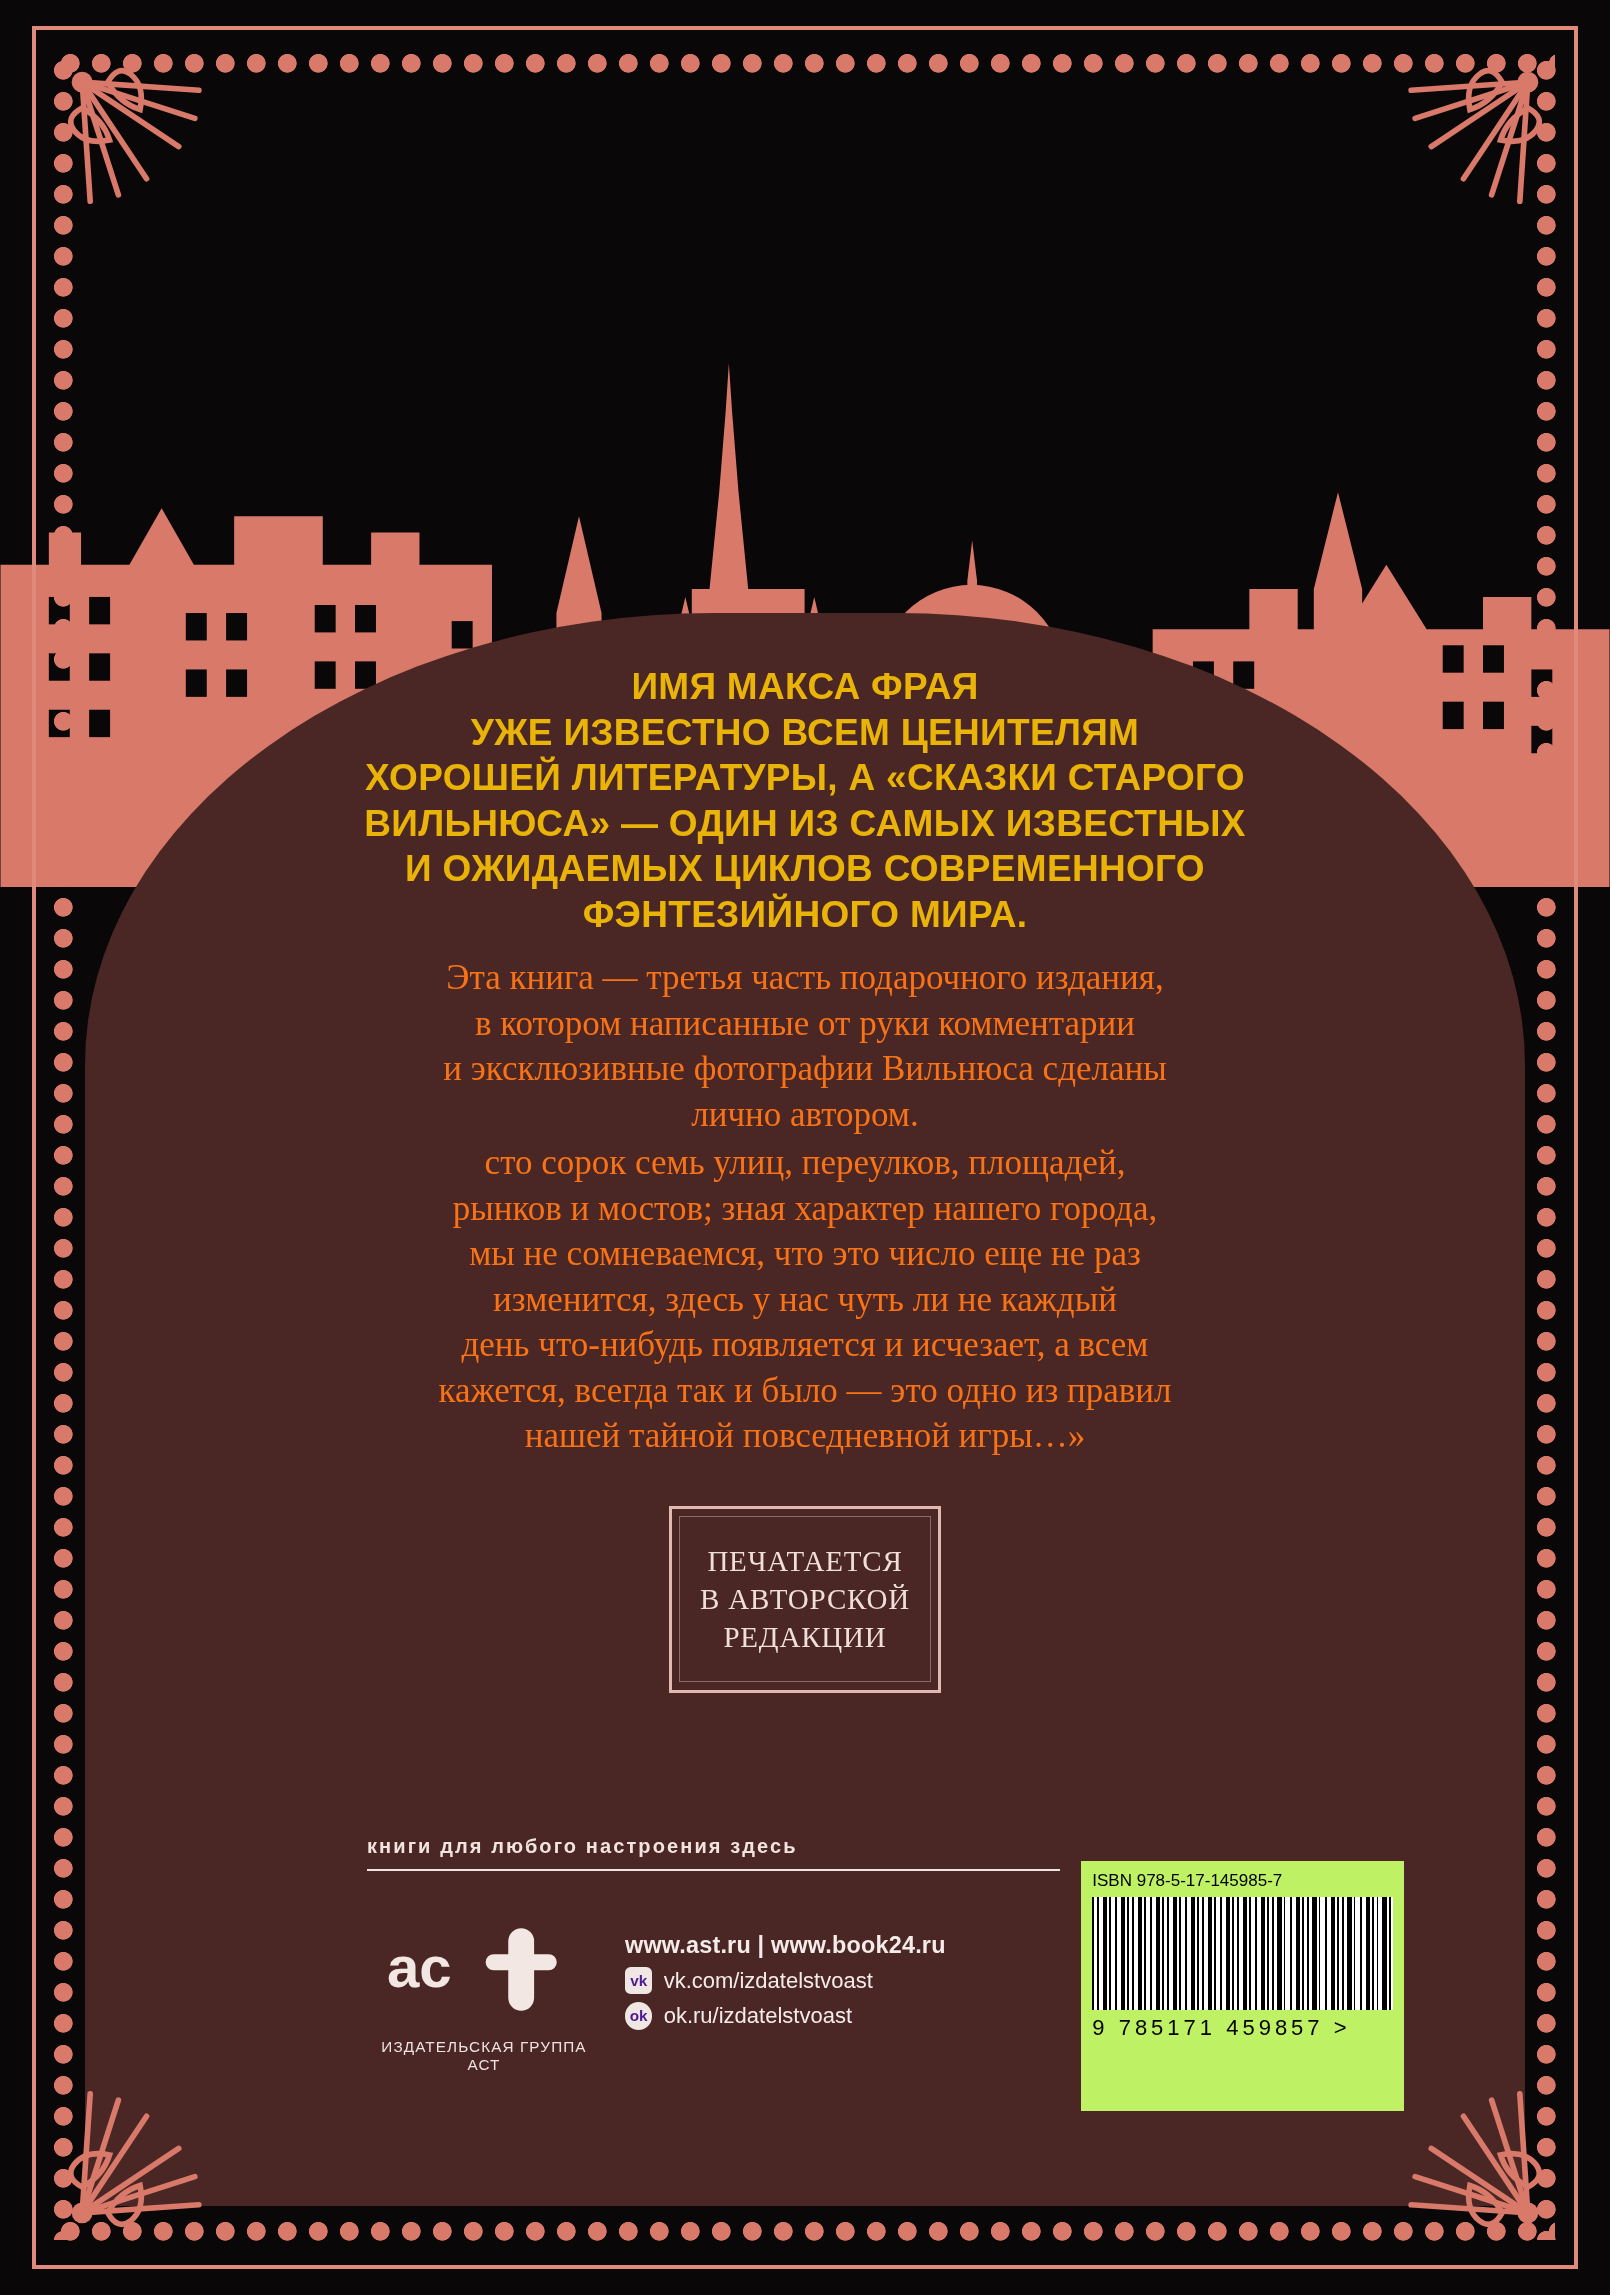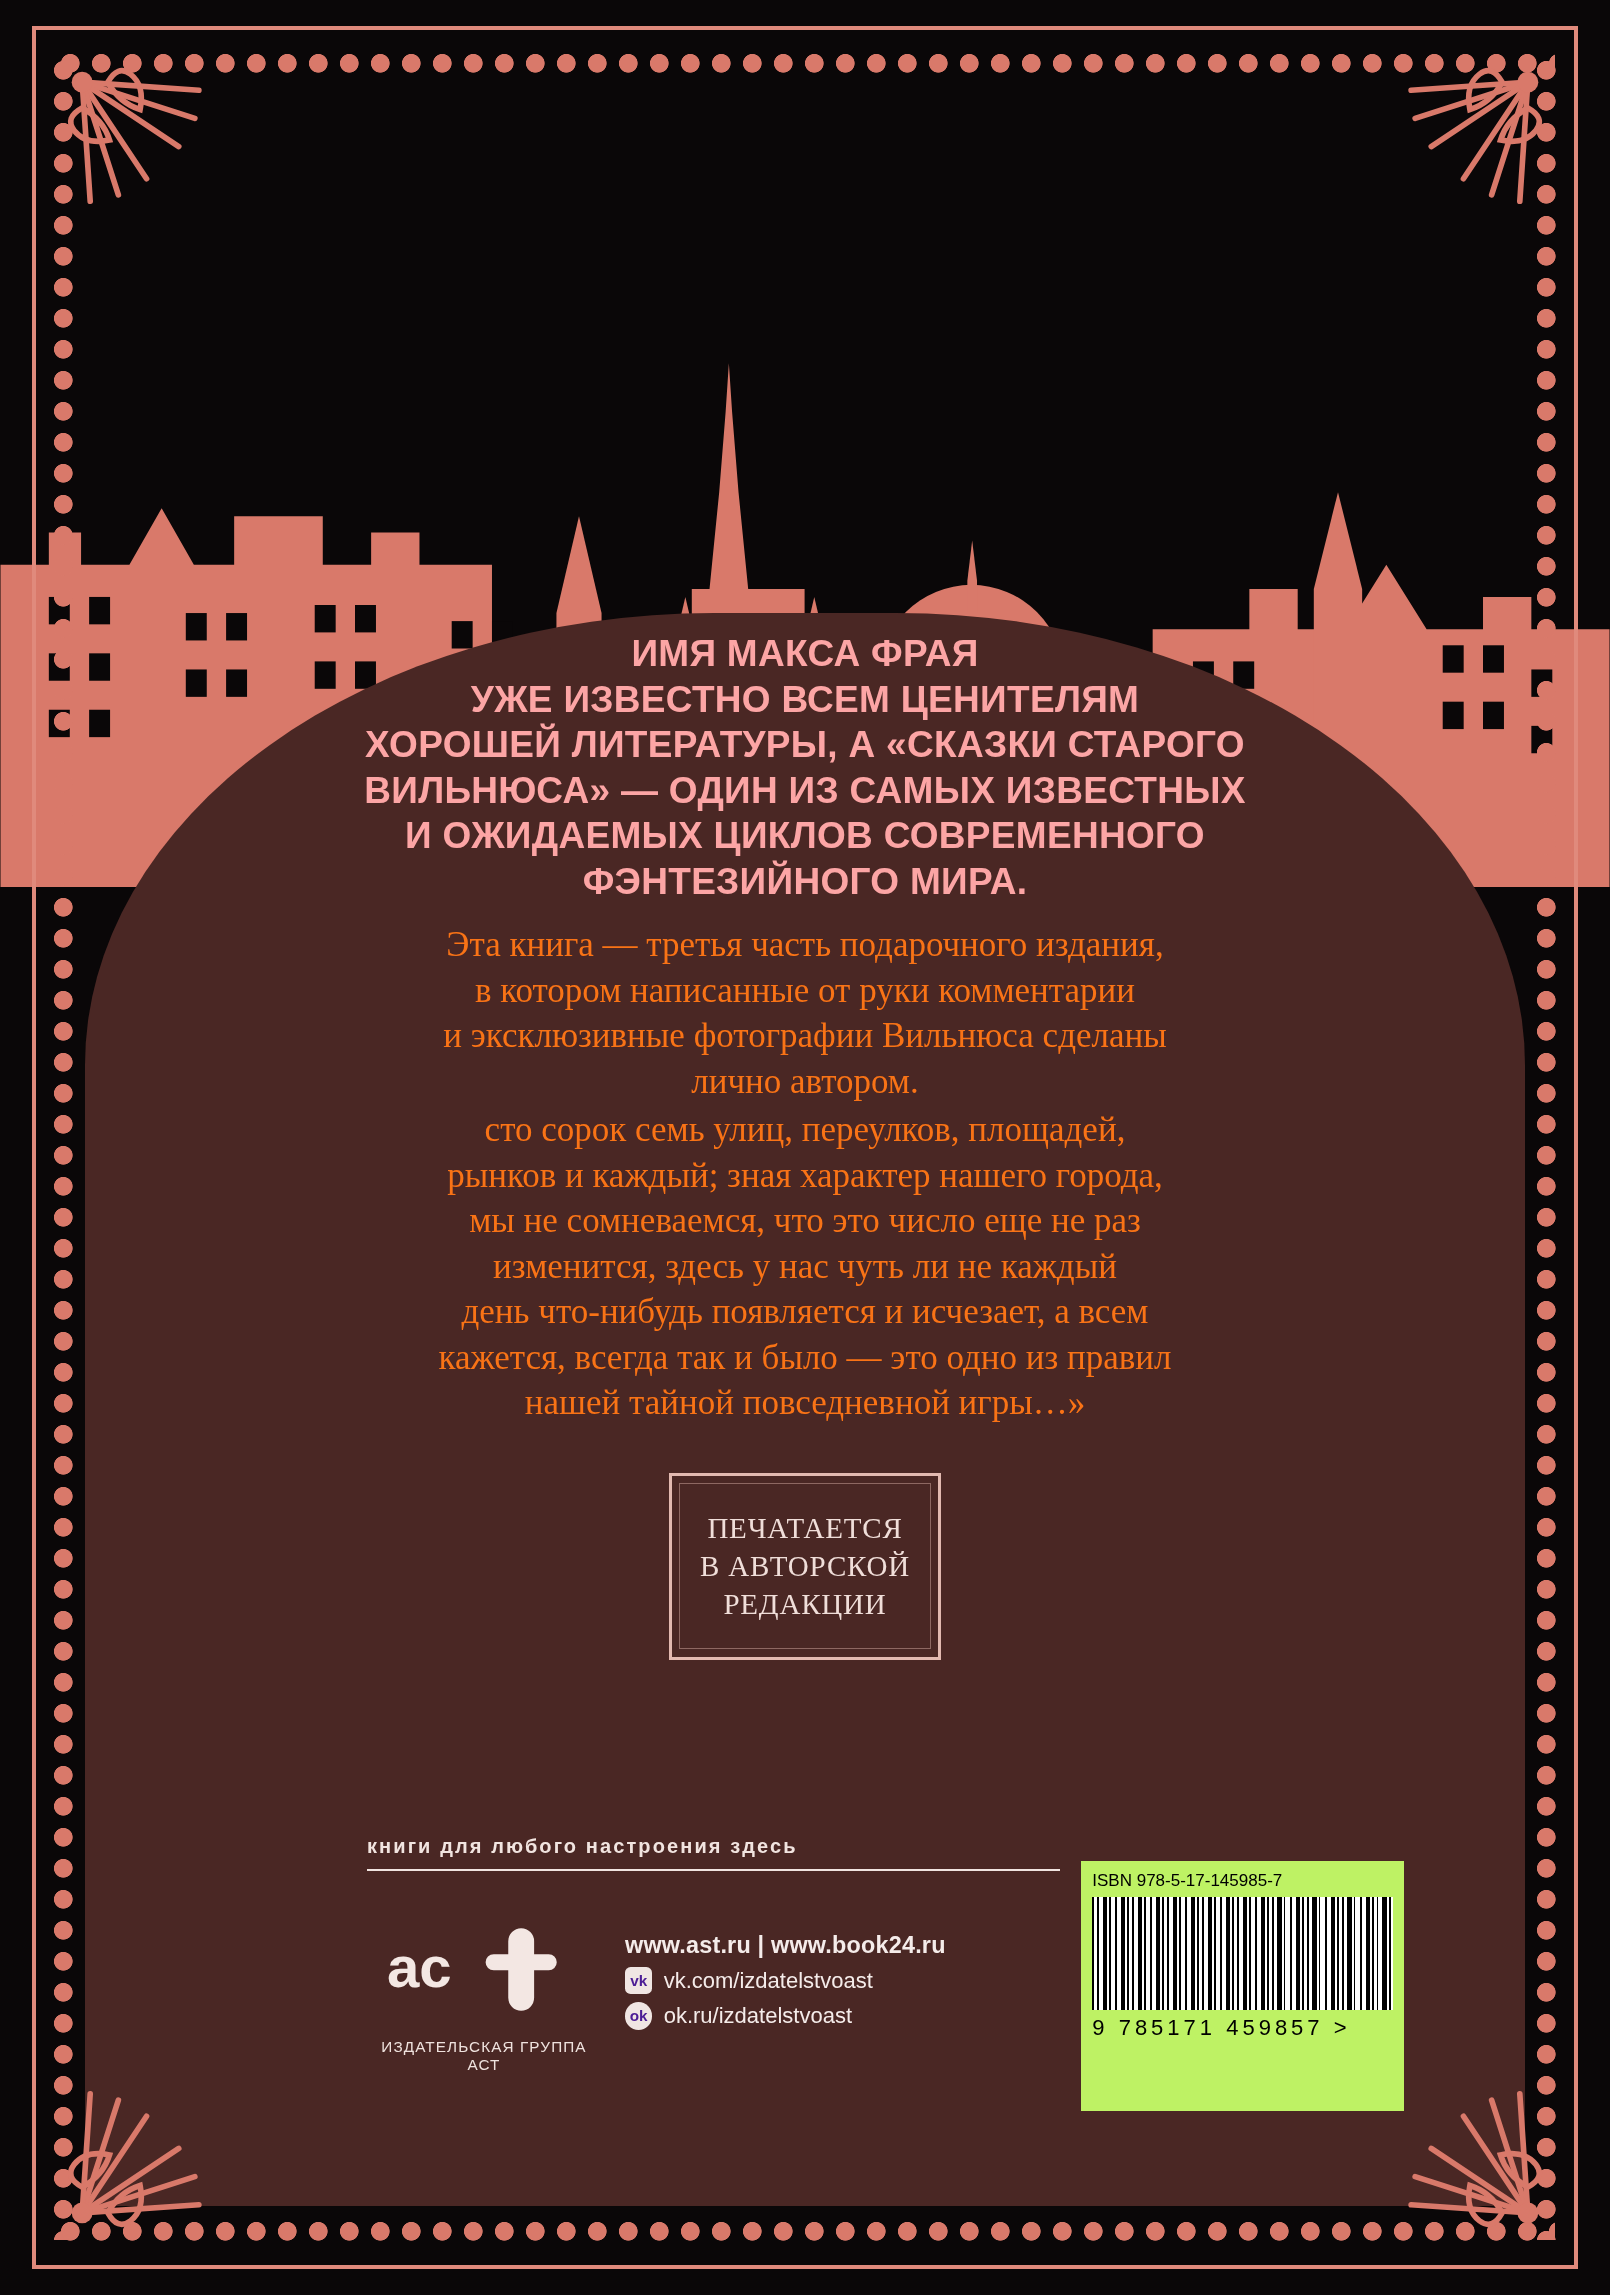--- a/index.html
+++ b/index.html
@@ -86,22 +86,22 @@
 
   .panel-inner {
     position: absolute;
     left: 0; right: 0; top: 0; bottom: 0;
     padding: 0 137px;
     box-sizing: border-box;
     text-align: center;
   }
 
   .blurb-caps {
-    margin-top: 18px;
-    color: #fca5a5;
+    margin-top: 51px;
+    color: #eab308;
     font-family: "Liberation Sans", sans-serif;
     font-weight: bold;
     font-size: 37px;
     line-height: 1.23;
     letter-spacing: 0.3px;
     text-transform: uppercase;
   }
   .blurb-caps div { white-space: nowrap; }
 
   .blurb-body {
@@ -336,21 +336,21 @@
 
       <div class="blurb-body">
         <div class="para">
           <div>Эта книга — третья часть подарочного издания,</div>
           <div>в котором написанные от руки комментарии</div>
           <div>и эксклюзивные фотографии Вильнюса сделаны</div>
           <div>лично автором.</div>
         </div>
         <div class="para">
           <div>сто сорок семь улиц, переулков, площадей,</div>
-          <div>рынков и каждый; зная характер нашего города,</div>
+          <div>рынков и мостов; зная характер нашего города,</div>
           <div>мы не сомневаемся, что это число еще не раз</div>
           <div>изменится, здесь у нас чуть ли не каждый</div>
           <div>день что-нибудь появляется и исчезает, а всем</div>
           <div>кажется, всегда так и было — это одно из правил</div>
           <div>нашей тайной повседневной игры…»</div>
         </div>
       </div>
 
       <div class="stamp">
         <div>Печатается</div>

